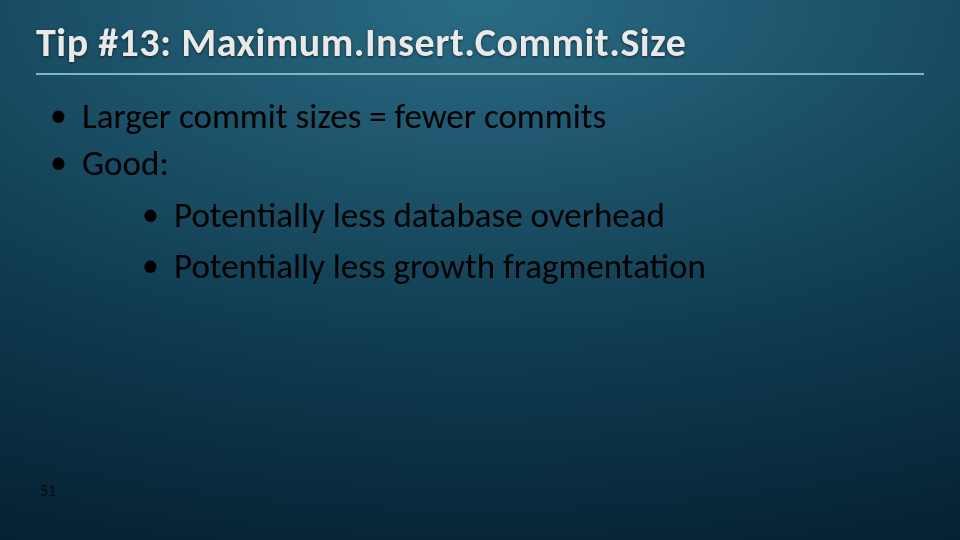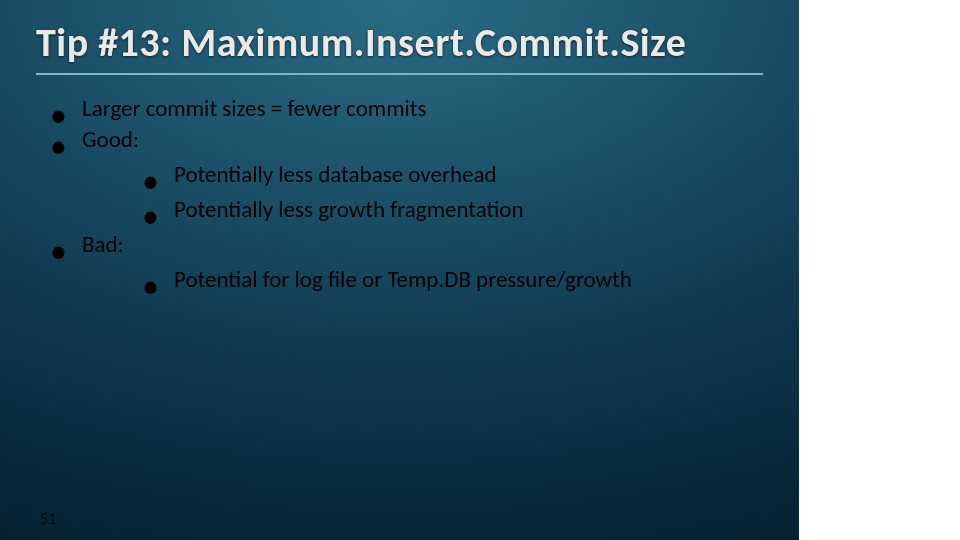--- a/index.html
+++ b/index.html
@@ -4,21 +4,21 @@
 <style>
   html, body {
     margin: 0;
     padding: 0;
     width: 960px;
     height: 540px;
     overflow: hidden;
     font-family: "Calibri", "Segoe UI", sans-serif;
   }
   .slide {
-    width: 799px;
+    width: 960px;
     height: 540px;
     background: radial-gradient(ellipse 140% 120% at 50% 0%, #2a6c85 0%, #0f3a4f 55%, #031a2a 100%);
     position: relative;
     box-sizing: border-box;
     padding: 18px 36px 0 36px;
   }
   .title {
     color: #e9e9e9;
     font-size: 40px;
     font-weight: 600;
@@ -26,21 +26,21 @@
     margin: 0 0 6px 0;
     text-shadow: 0 1px 3px rgba(0,0,0,0.6);
   }
   .rule {
     border: none;
     border-top: 2px solid #7db7c4;
     margin: 0 0 18px 0;
   }
   .body {
     color: #000;
-    font-size: 23px;
+    font-size: 35px;
     line-height: 1.35;
   }
   ul {
     list-style: none;
     margin: 0;
     padding: 0;
   }
   ul.level1 > li {
     position: relative;
     padding-left: 46px;
@@ -68,21 +68,21 @@
     color: #000;
     font-size: 34px;
     line-height: 1.35;
   }
   .sub-wrap {
     padding-left: 42px;
   }
   .pagenum {
     position: absolute;
     left: 40px;
-    bottom: 12px;
+    bottom: 40px;
     color: #0a0a0a;
     font-size: 16px;
   }
   .flourish {
     position: absolute;
     left: 110px;
     bottom: 16px;
     opacity: 0.55;
   }
 </style>
@@ -105,30 +105,20 @@
           <ul class="level2">
             <li>
               <span>Potentially less database overhead</span>
             </li>
             <li>
               <span>Potentially less growth fragmentation</span>
             </li>
           </ul>
         </div>
       </li>
-      <li>
-        <span>Bad:</span>
-        <div class="sub-wrap">
-          <ul class="level2">
-            <li>
-              <span>Potential for log file or Temp.DB pressure/growth</span>
-            </li>
-          </ul>
-        </div>
-      </li>
     </ul>
   </div>
 
   <div class="pagenum">51</div>
 
   <svg class="flourish" width="150" height="34" viewBox="0 0 150 34">
     <path d="M5 20 C 30 -2, 55 38, 80 16 C 98 0, 120 30, 145 14" stroke="#0f2a33" stroke-width="2" fill="none" stroke-linecap="round"></path>
     <path d="M20 18 C 40 6, 60 30, 82 18" stroke="#0f2a33" stroke-width="1.4" fill="none" stroke-linecap="round"></path>
   </svg>
 

